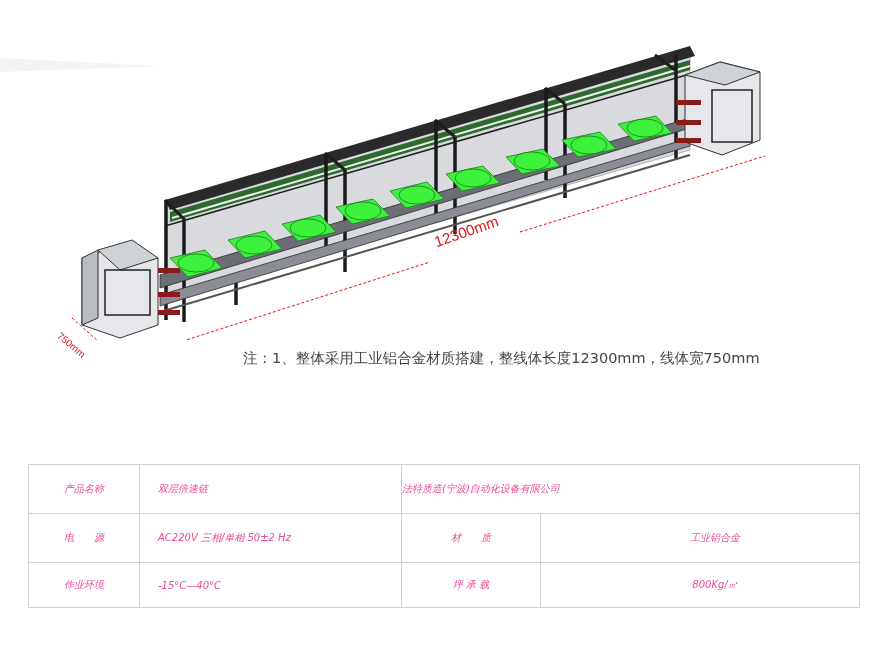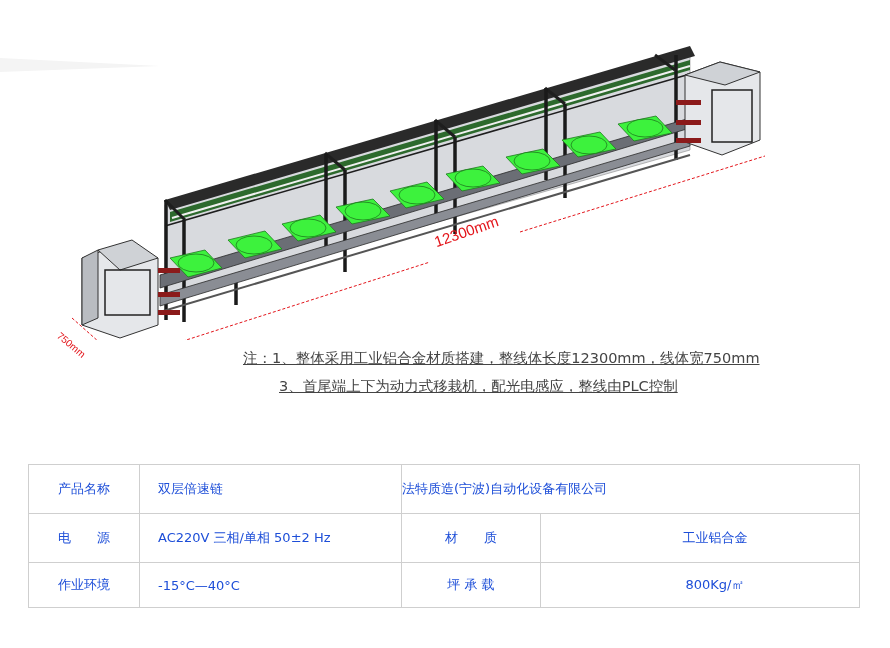--- a/index.html
+++ b/index.html
@@ -6,25 +6,25 @@
   html, body { width: 890px; height: 648px; background: #ffffff; overflow: hidden; }
   body { position: relative; font-family: "DejaVu Sans", "Liberation Sans", sans-serif; color: #333; }
 
   .illustration { position: absolute; left: 0; top: 0; width: 890px; height: 340px; }
   .illustration svg { position: absolute; left: 0; top: 0; }
 
   .dim-long { position: absolute; left: 432px; top: 234px; color: #e3141a; font-size: 15px; transform: rotate(-19deg); transform-origin: left top; white-space: nowrap; font-family: "Liberation Sans", sans-serif; }
   .dim-width { position: absolute; left: 62px; top: 330px; color: #e3141a; font-size: 10px; transform: rotate(40deg); transform-origin: left top; white-space: nowrap; font-family: "Liberation Sans", sans-serif; }
 
   .notes { position: absolute; left: 243px; top: 344px; font-size: 14.5px; color: #444; line-height: 28px; }
-  .note-line { white-space: nowrap; text-decoration: underline; }
+  .note-line { white-space: nowrap; }
   .note-line.indent { padding-left: 36px; }
 
   table.spec { position: absolute; left: 28px; top: 464px; width: 831px; border-collapse: collapse; table-layout: fixed; }
-  table.spec td { border: 1.5px solid #cfcfcf; font-size: 13px; color: #1d4ed8; height: 49px; vertical-align: middle; white-space: nowrap; }
+  table.spec td { border: 1.5px solid #cfcfcf; font-size: 10px; color: #ec4899; height: 49px; vertical-align: middle; white-space: nowrap; font-style: italic; }
   table.spec tr.r3 td { height: 45px; }
   td.label { text-align: center; color: #222; }
   td.value { padding-left: 18px; color: #444; }
   td.company { text-align: left; font-size: 21px; color: #222; }
   td.value2 { padding-left: 30px; color: #444; text-align: center; }
 </style>
 </head>
 <body>
 
 <div class="illustration">
@@ -108,21 +108,20 @@
     <line x1="520" y1="232" x2="765" y2="156" stroke="#e3141a" stroke-width="1" stroke-dasharray="3,2"></line>
     <line x1="72" y1="318" x2="108" y2="350" stroke="#e3141a" stroke-width="1" stroke-dasharray="3,2"></line>
   </svg>
 
   <div class="dim-long">12300mm</div>
   <div class="dim-width">750mm</div>
 </div>
 
 <div class="notes">
   <div class="note-line"><span>注：</span><span>1、整体采用工业铝合金材质搭建，整线体长度12300mm，线体宽750mm</span></div>
-  <div class="note-line indent">3、首尾端上下为动力式移栽机，配光电感应，整线由PLC控制</div>
 </div>
 
 <table class="spec">
   <colgroup>
     <col style="width:111px">
       <col style="width:262px">
       <col style="width:139px">
       <col style="width:319px">
   </colgroup>
   <tbody>

